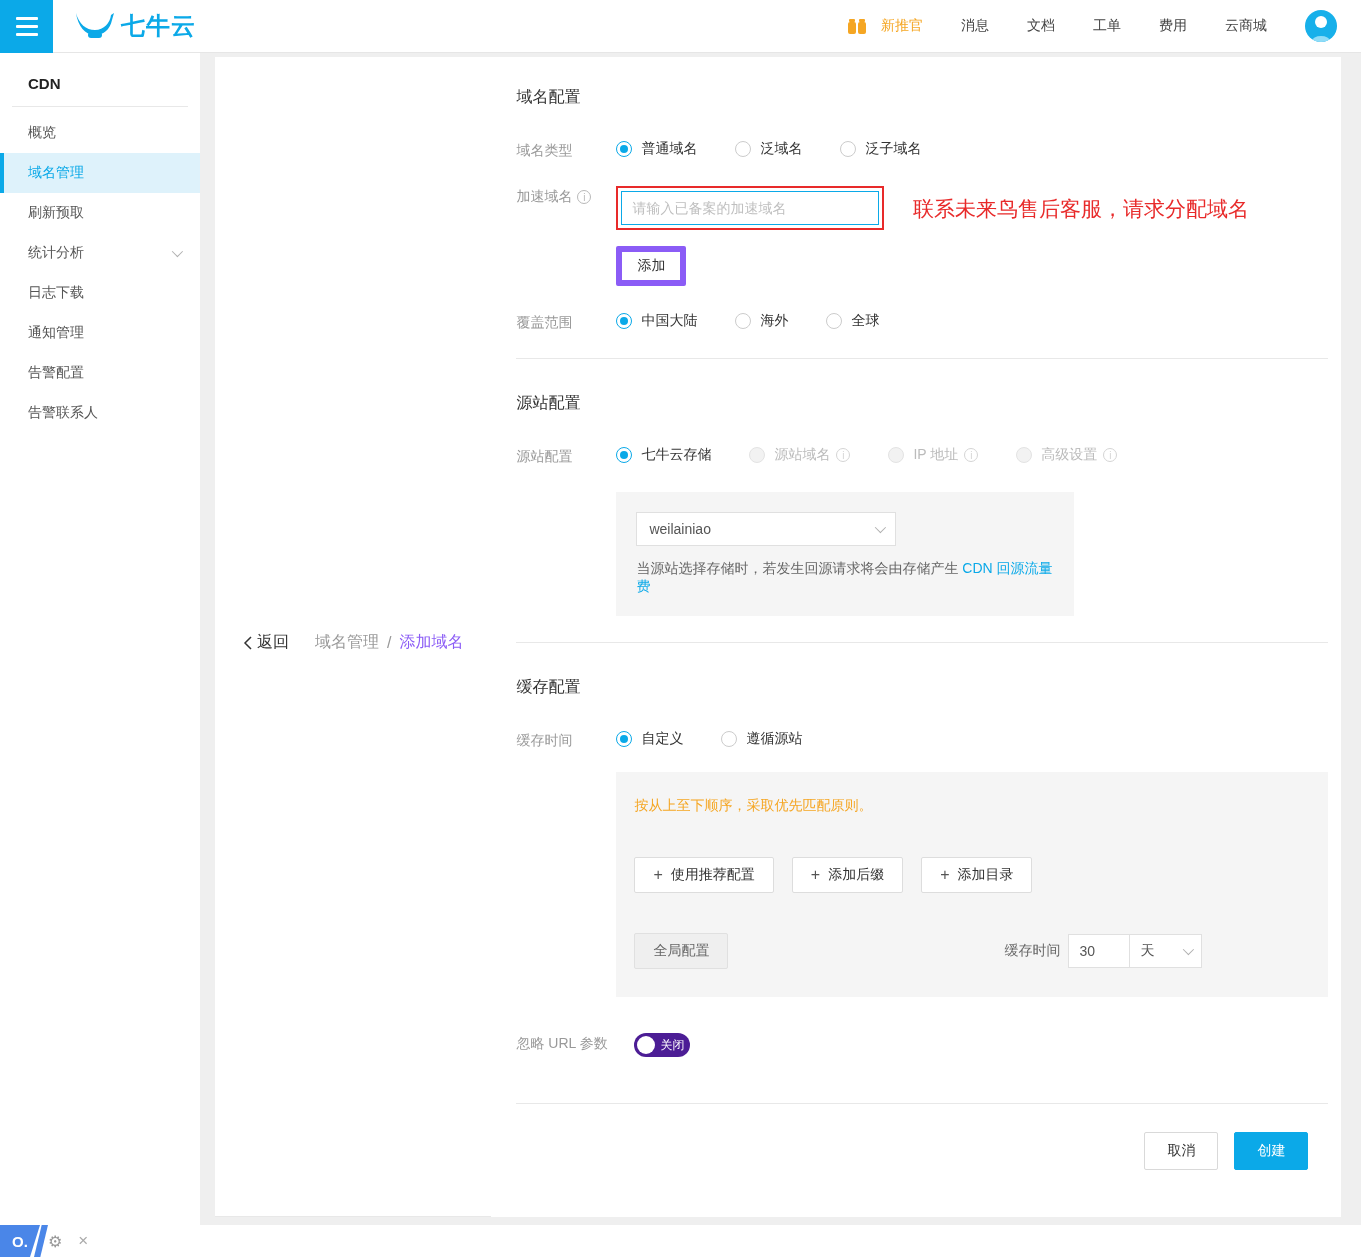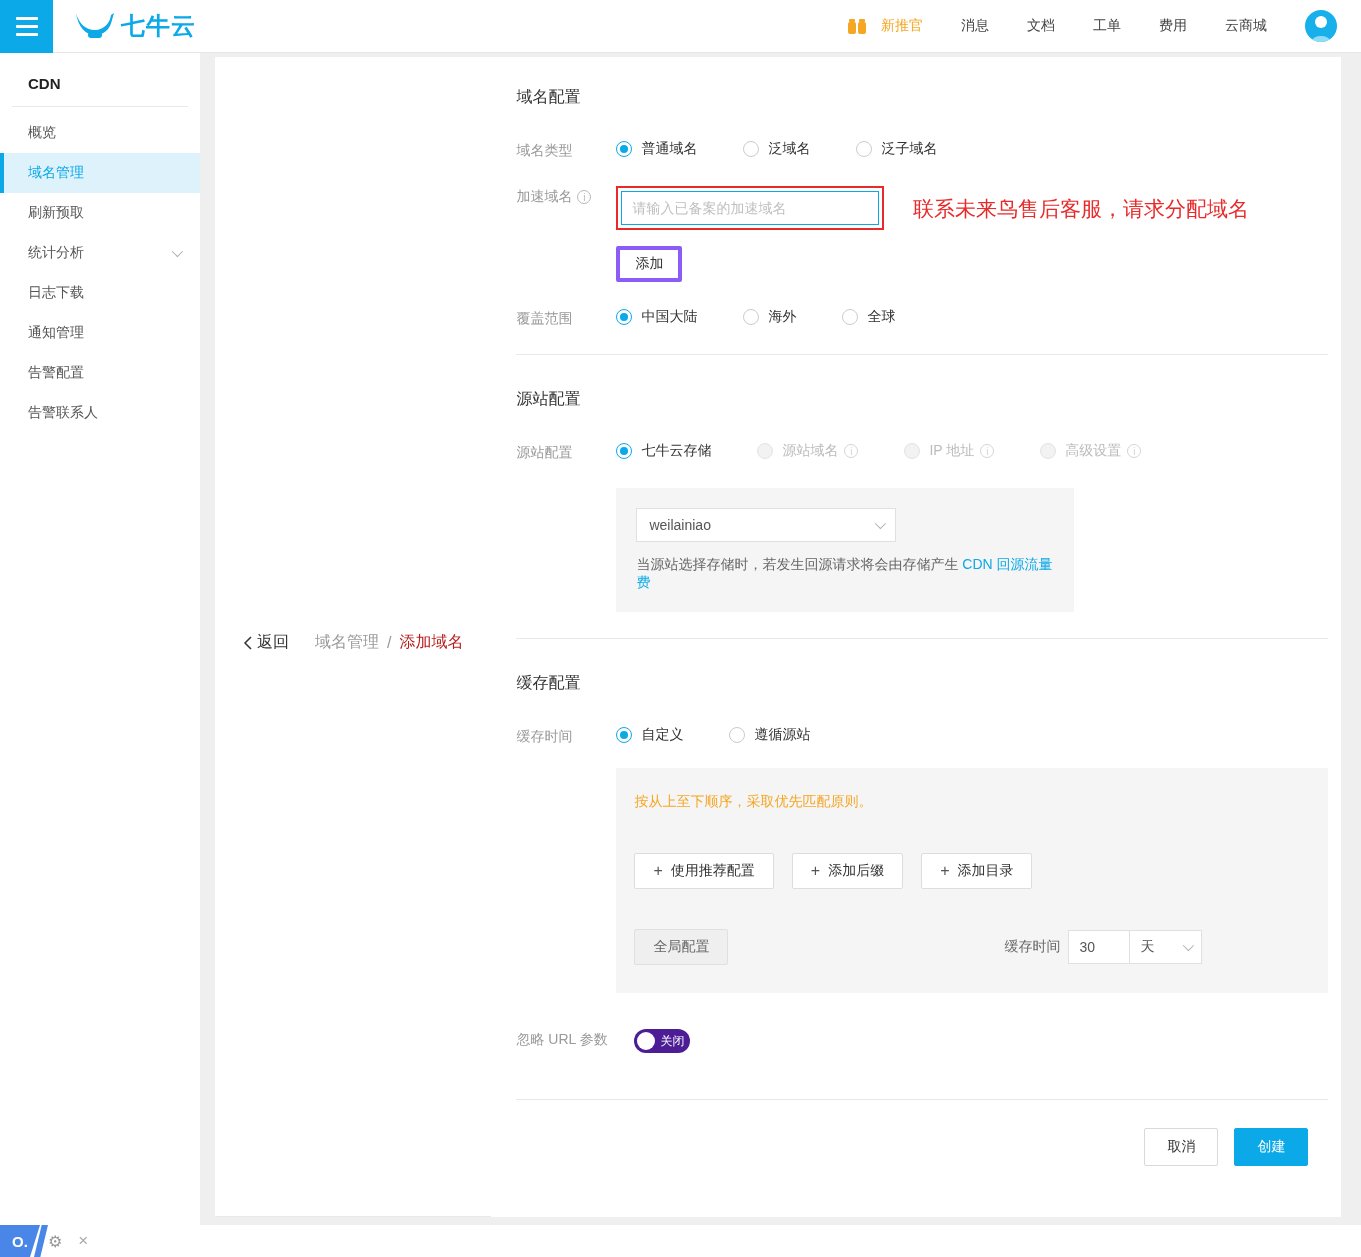--- a/index.html
+++ b/index.html
@@ -37,44 +37,44 @@
   .side-item.active::before { content:""; position:absolute; left:0; top:0; bottom:0; width:4px; background:#0ba9e8; }
 
   .main { flex:1 1 auto; background:#efefef; padding:4px 20px 8px 15px; min-width:0; }
   .card { background:#fff; height:100%; display:flex; flex-direction:row; }
 
   .crumb-row { padding:38px 28px 26px 28px; border-bottom:1px solid #e8e8e8; display:flex; align-items:center; font-size:16px; flex:0 0 auto; }
   .back { display:flex; align-items:center; color:#333; cursor:pointer; }
   .back svg { margin-right:4px; }
   .crumb-parent { color:#999; margin-left:26px; cursor:pointer; }
   .crumb-sep { color:#999; margin:0 8px; }
-  .crumb-current { color:#b91c1c; }
+  .crumb-current { color:#8b5cf6; }
 
   .content { padding:30px 20px 0 25px; flex:1 1 auto; }
   .section-title { font-size:16px; color:#333; margin-bottom:32px; }
   .form-row { display:flex; align-items:flex-start; margin-bottom:26px; }
   .form-label { width:100px; flex:0 0 auto; font-size:14px; color:#999; padding-top:2px; display:flex; align-items:center; gap:5px; }
-  .form-ctrl { flex:1;gap:8px; }
+  .form-ctrl { flex:1; }
 
   .radio-group { display:flex; align-items:center; }
   .radio-opt { display:flex; align-items:center; margin-right:38px; cursor:pointer; font-size:14px; color:#333; }
   .radio { width:16px; height:16px; border-radius:50%; border:1px solid #ccc; background:#fff; margin-right:9px; position:relative; flex:0 0 auto; }
   .radio.checked { border-color:#0ba9e8; }
   .radio.checked::after { content:""; position:absolute; left:3px; top:3px; right:3px; bottom:3px; border-radius:50%; background:#0ba9e8; }
   .radio.disabled { background:#f2f2f2; border-color:#e3e3e3; }
   .radio-opt.disabled { color:#bbb; cursor:default; }
 
   .info-i { display:inline-flex; align-items:center; justify-content:center; width:14px; height:14px; border:1px solid #b9b9b9; border-radius:50%; font-size:10px; color:#b9b9b9; font-style:normal; flex:0 0 auto; }
   .radio-opt.disabled .info-i { border-color:#d5d5d5; color:#d5d5d5; margin-left:6px; }
 
   .red-wrap { display:inline-block; border:2px solid #e82a2a; padding:3px; }
   .domain-input { width:258px; height:34px; border:1px solid #0ba9e8; padding:0 10px; font-size:14px; color:#333; outline:none; }
   .domain-input::placeholder { color:#bfbfbf; }
   .red-note { display:inline-block; vertical-align:middle; margin-left:24px; color:#e82a2a; font-size:21px; font-family:"Liberation Serif","DejaVu Serif",serif; }
-  .add-btn { margin-top:16px; background:#fff; border:4px solid #8b5cf6; border-radius:2px; font-size:14px; color:#333; padding:5px 15px; cursor:pointer; }
+  .add-btn { margin-top:16px; background:#fff; border:6px solid #8b5cf6; border-radius:2px; font-size:14px; color:#333; padding:5px 15px; cursor:pointer; }
 
   .hr { height:1px; background:#e8e8e8; margin:6px 0 34px 0; }
 
   .gray-box { background:#f5f5f5; padding:20px; }
   .gray-box.origin { width:458px; margin-top:8px; }
   .select { background:#fff; border:1px solid #e0e0e0; height:34px; display:flex; align-items:center; padding:0 12px; font-size:14px; color:#555; cursor:pointer; }
   .select .chev { margin-left:auto; }
   .bucket-select { width:260px; }
   .box-note { margin-top:14px; font-size:14px; color:#666; }
   .box-note a { color:#0ba9e8; text-decoration:none; cursor:pointer; }

